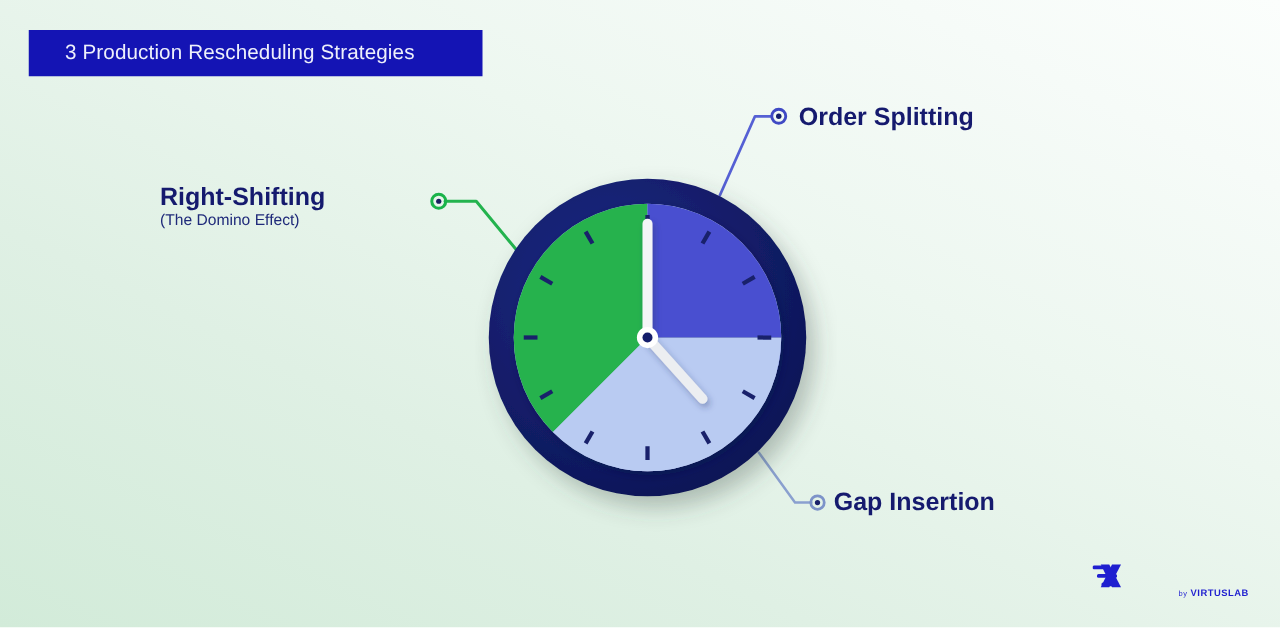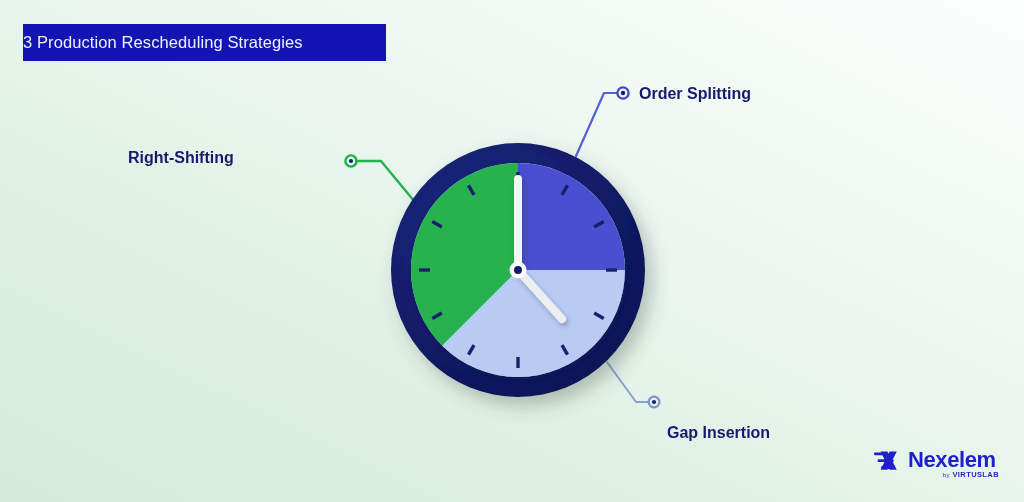--- a/index.html
+++ b/index.html
@@ -25,37 +25,38 @@
   #title-banner {
     position: absolute;
     left: 23px;
     top: 24px;
     width: 363px;
     height: 37px;
     background: #1414b4;
     display: flex;
     align-items: center;
     box-sizing: border-box;
+    padding-left: 29px;
   }
   #title-banner .title-text {
     color: #eef0fb;
     font-size: 16.5px;
     font-weight: 400;
     letter-spacing: 0.1px;
     white-space: nowrap;
   }
 
   
   .callout {
     position: absolute;
   }
   .callout .c-title {
     color: #151a6e;
     font-weight: bold;
-    font-size: 16px;
+    font-size: 20px;
     line-height: 20px;
     white-space: nowrap;
   }
   .callout .c-sub {
     color: #1f2a7a;
     font-size: 12.5px;
     line-height: 17px;
     white-space: nowrap;
   }
 
@@ -68,21 +69,20 @@
     left: 639px;
     top: 84px;
     width: 230px;
     text-align: left;
   }
   #callout-gap-insertion {
     left: 667px;
     top: 392px;
     width: 200px;
     text-align: left;
-    margin-top: 31px;
   }
 
   
   #connectors {
     position: absolute;
     left: 0;
     top: 0;
     width: 1024px;
     height: 502px;
     pointer-events: none;
@@ -156,20 +156,21 @@
 
     <g>
       <path d="M 607 362 L 636 402 L 649 402" fill="none" stroke="#8aa0cf" stroke-width="2" stroke-linecap="round" stroke-linejoin="round"></path>
       <circle cx="654" cy="402" r="5.4" fill="none" stroke="#7d93c9" stroke-width="2.2"></circle>
       <circle cx="654" cy="402" r="2.1" fill="#19216b"></circle>
     </g>
   </svg>
 
   <div class="callout" id="callout-right-shifting">
     <div class="c-title">Right-Shifting</div>
+    <div class="c-sub">(The Domino Effect)</div>
   </div>
 
   <div class="callout" id="callout-order-splitting">
     <div class="c-title">Order Splitting</div>
   </div>
 
   <div class="callout" id="callout-gap-insertion">
     <div class="c-title">Gap Insertion</div>
   </div>
 
@@ -243,20 +244,19 @@
   <div id="logo">
     <svg width="30" height="24" viewBox="0 0 30 24" style="position:absolute;left:0;top:1px;">
       <g fill="#1f1fd0">
         <rect x="0" y="3.4" width="12.4" height="2.9" rx="1.2"></rect>
         <rect x="3.6" y="10.2" width="16" height="2.9" rx="1.2"></rect>
         <rect x="7.2" y="17" width="12.4" height="2.9" rx="1.2"></rect>
         <polygon points="15.6,2.6 22.8,2.6 13.4,20.8 6.6,20.8"></polygon>
         <polygon points="6.6,2.6 13.4,2.6 22.8,20.8 15.6,20.8"></polygon>
       </g>
     </svg>
-    <div class="logo-name">Nexelem</div>
     <div class="logo-sub">
       <span class="by">by</span>
       <span>VIRTUSLAB</span>
     </div>
   </div>
 
 </div>
 
 </body></html>

